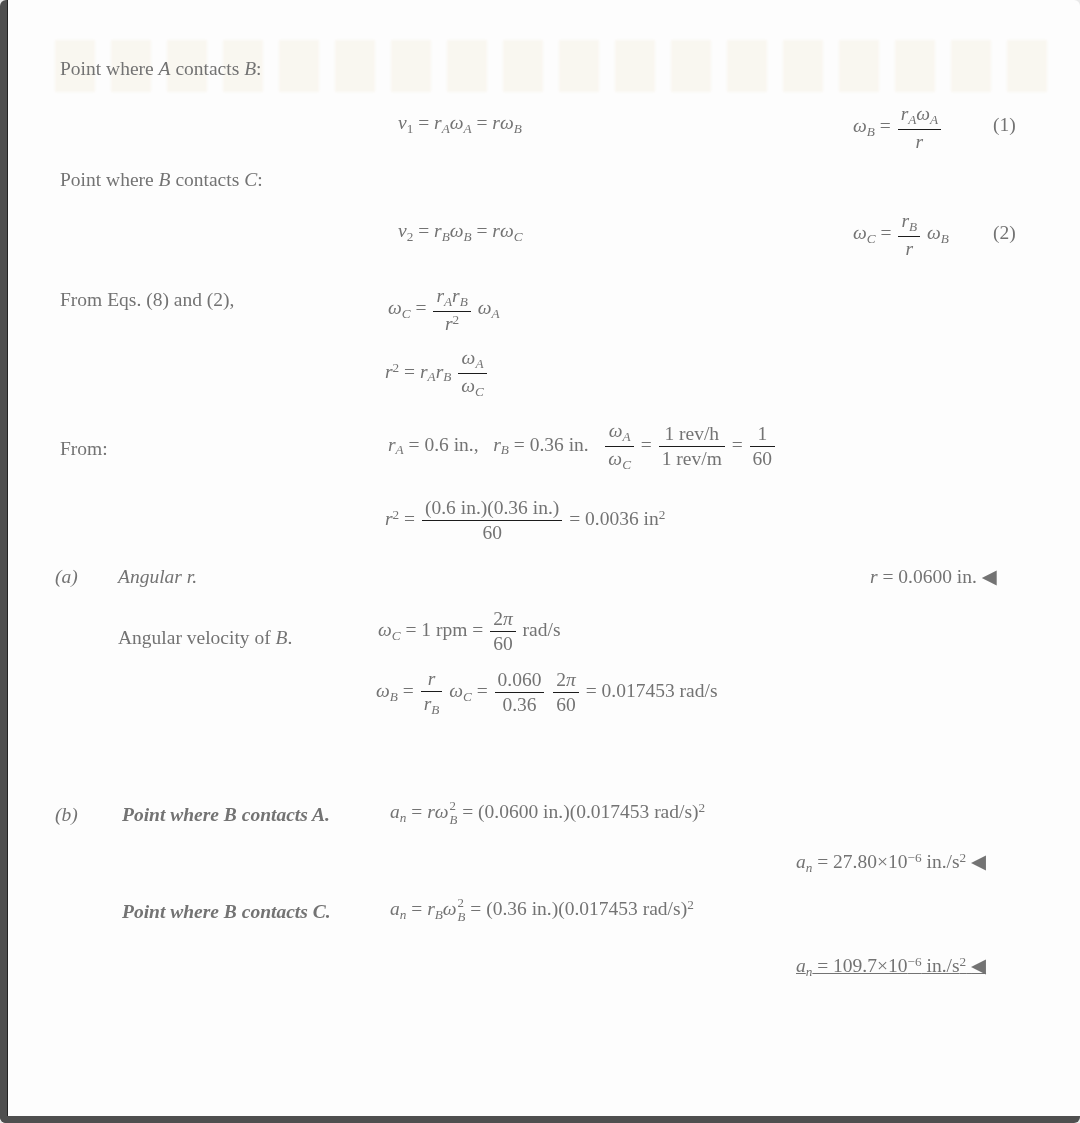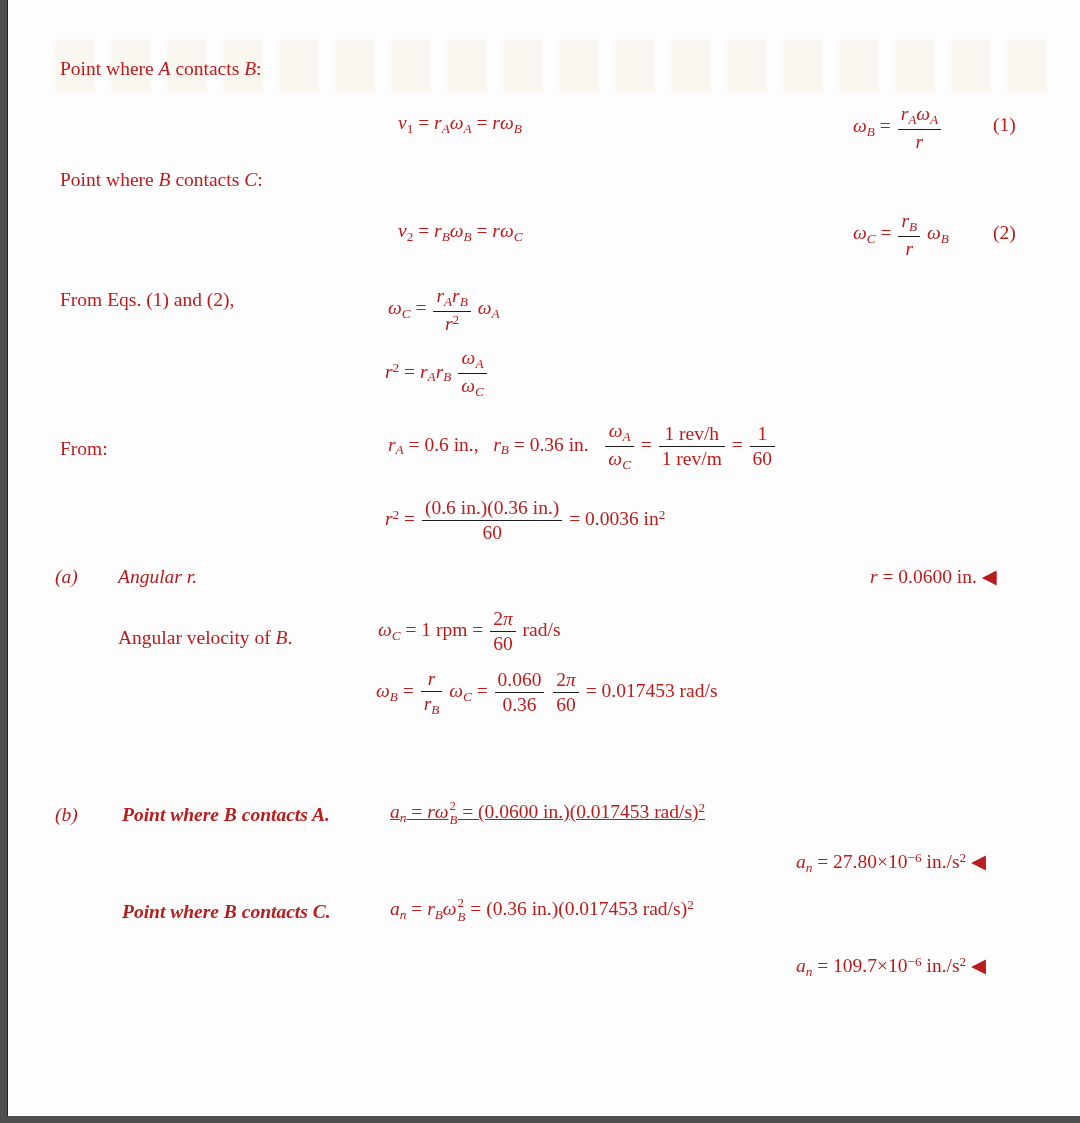--- a/index.html
+++ b/index.html
@@ -3,21 +3,22 @@
 <meta charset="utf-8">
 <style>
   html, body { margin: 0; padding: 0; background: #e9e9e9; }
   .page {
     position: relative;
     width: 1080px;
     height: 1123px;
     background: #fdfdfd;
     overflow: hidden;
     font-family: "Liberation Serif", serif;
-    color: #b91c1c;
+    color: #737373;
+    border-radius: 6px;
   }
   .edge-left {
     position: absolute; left: 0; top: 0;
     width: 7px; height: 100%;
     background: #4f4f4f;
     border-right: 1px solid #232323;
   }
   .edge-bottom {
     position: absolute; left: 0; bottom: 0;
     width: 100%; height: 7px;
@@ -84,37 +85,37 @@
   <div class="line" style="left:60px;  top:57px;"><span>Point where </span><span class="tk-i">A</span><span> contacts </span><span class="tk-i">B</span><span>:</span></div>
   <div class="line" style="left:398px; top:111px;"><span class="tk-i">v</span><span class="tk-sub">1</span><span> = </span><span class="tk-i">r</span><span class="tk-isub">A</span><span class="tk-i">ω</span><span class="tk-isub">A</span><span> = </span><span class="tk-i">r</span><span class="tk-i">ω</span><span class="tk-isub">B</span></div>
   <div class="line" style="left:853px; top:103px;"><span class="tk-i">ω</span><span class="tk-isub">B</span><span> = </span><span class="frac"><span class="num"><span class="tk-i">r</span><span class="tk-isub">A</span><span class="tk-i">ω</span><span class="tk-isub">A</span></span><span class="den"><span class="tk-i">r</span></span></span></div>
   <div class="line" style="left:993px; top:113px;"><span>(1)</span></div>
 
   <div class="line" style="left:60px;  top:168px;"><span>Point where </span><span class="tk-i">B</span><span> contacts </span><span class="tk-i">C</span><span>:</span></div>
   <div class="line" style="left:398px; top:219px;"><span class="tk-i">v</span><span class="tk-sub">2</span><span> = </span><span class="tk-i">r</span><span class="tk-isub">B</span><span class="tk-i">ω</span><span class="tk-isub">B</span><span> = </span><span class="tk-i">r</span><span class="tk-i">ω</span><span class="tk-isub">C</span></div>
   <div class="line" style="left:853px; top:210px;"><span class="tk-i">ω</span><span class="tk-isub">C</span><span> = </span><span class="frac"><span class="num"><span class="tk-i">r</span><span class="tk-isub">B</span></span><span class="den"><span class="tk-i">r</span></span></span><span> </span><span class="tk-i">ω</span><span class="tk-isub">B</span></div>
   <div class="line" style="left:993px; top:221px;"><span>(2)</span></div>
 
-  <div class="line" style="left:60px;  top:288px;"><span>From Eqs. (1) and (2),</span></div>
+  <div class="line" style="left:60px;  top:288px;"><span>From Eqs. (8) and (2),</span></div>
   <div class="line" style="left:388px; top:285px;"><span class="tk-i">ω</span><span class="tk-isub">C</span><span> = </span><span class="frac"><span class="num"><span class="tk-i">r</span><span class="tk-isub">A</span><span class="tk-i">r</span><span class="tk-isub">B</span></span><span class="den"><span class="tk-i">r</span><span class="tk-sup">2</span></span></span><span> </span><span class="tk-i">ω</span><span class="tk-isub">A</span></div>
   <div class="line" style="left:385px; top:347px;"><span class="tk-i">r</span><span class="tk-sup">2</span><span> = </span><span class="tk-i">r</span><span class="tk-isub">A</span><span class="tk-i">r</span><span class="tk-isub">B</span><span> </span><span class="frac"><span class="num"><span class="tk-i">ω</span><span class="tk-isub">A</span></span><span class="den"><span class="tk-i">ω</span><span class="tk-isub">C</span></span></span></div>
 
   <div class="line" style="left:60px;  top:437px;"><span>From:</span></div>
   <div class="line" style="left:388px; top:420px;"><span class="tk-i">r</span><span class="tk-isub">A</span><span> = 0.6 in.,   </span><span class="tk-i">r</span><span class="tk-isub">B</span><span> = 0.36 in.   </span><span class="frac"><span class="num"><span class="tk-i">ω</span><span class="tk-isub">A</span></span><span class="den"><span class="tk-i">ω</span><span class="tk-isub">C</span></span></span><span> = </span><span class="frac"><span class="num"><span>1 rev/h</span></span><span class="den"><span>1 rev/m</span></span></span><span> = </span><span class="frac"><span class="num"><span>1</span></span><span class="den"><span>60</span></span></span></div>
   <div class="line" style="left:385px; top:497px;"><span class="tk-i">r</span><span class="tk-sup">2</span><span> = </span><span class="frac"><span class="num"><span>(0.6 in.)(0.36 in.)</span></span><span class="den"><span>60</span></span></span><span> = 0.0036 in</span><span class="tk-sup">2</span></div>
 
   <div class="line" style="left:55px;  top:565px;"><span class="tk-i">(a)</span></div>
   <div class="line" style="left:118px; top:565px;"><span class="tk-i">Angular r.</span></div>
   <div class="line" style="left:870px; top:565px;"><span class="tk-i">r</span><span> = 0.0600 in. </span><span>◀</span></div>
 
   <div class="line" style="left:118px; top:626px;"><span>Angular velocity of </span><span class="tk-i">B</span><span>.</span></div>
   <div class="line" style="left:378px; top:608px;"><span class="tk-i">ω</span><span class="tk-isub">C</span><span> = 1 rpm = </span><span class="frac"><span class="num"><span>2</span><span class="tk-i">π</span></span><span class="den"><span>60</span></span></span><span> rad/s</span></div>
   <div class="line" style="left:376px; top:668px;"><span class="tk-i">ω</span><span class="tk-isub">B</span><span> = </span><span class="frac"><span class="num"><span class="tk-i">r</span></span><span class="den"><span class="tk-i">r</span><span class="tk-isub">B</span></span></span><span> </span><span class="tk-i">ω</span><span class="tk-isub">C</span><span> = </span><span class="frac"><span class="num"><span>0.060</span></span><span class="den"><span>0.36</span></span></span><span> </span><span class="frac"><span class="num"><span>2</span><span class="tk-i">π</span></span><span class="den"><span>60</span></span></span><span> = 0.017453 rad/s</span></div>
 
   <div class="line" style="left:55px;  top:803px;"><span class="tk-i">(b)</span></div>
   <div class="line" style="left:122px; top:803px;text-align:center;"><span class="tk-bi">Point where B contacts A.</span></div>
-  <div class="line" style="left:390px; top:800px;text-decoration:underline;"><span class="tk-i">a</span><span class="tk-isub">n</span><span> = </span><span class="tk-i">r</span><span class="tk-i">ω</span><span class="stack"><span class="s-sup">2</span><span class="s-sub">B</span></span><span> = (0.0600 in.)(0.017453 rad/s)</span><span class="tk-sup">2</span></div>
+  <div class="line" style="left:390px; top:800px;"><span class="tk-i">a</span><span class="tk-isub">n</span><span> = </span><span class="tk-i">r</span><span class="tk-i">ω</span><span class="stack"><span class="s-sup">2</span><span class="s-sub">B</span></span><span> = (0.0600 in.)(0.017453 rad/s)</span><span class="tk-sup">2</span></div>
   <div class="line" style="left:796px; top:850px;"><span class="tk-i">a</span><span class="tk-isub">n</span><span> = 27.80</span><span>×</span><span>10</span><span class="tk-sup">−6</span><span> in./s</span><span class="tk-sup">2</span><span> </span><span>◀</span></div>
 
   <div class="line" style="left:122px; top:900px;text-align:right;"><span class="tk-bi">Point where B contacts C.</span></div>
   <div class="line" style="left:390px; top:897px;"><span class="tk-i">a</span><span class="tk-isub">n</span><span> = </span><span class="tk-i">r</span><span class="tk-isub">B</span><span class="tk-i">ω</span><span class="stack"><span class="s-sup">2</span><span class="s-sub">B</span></span><span> = (0.36 in.)(0.017453 rad/s)</span><span class="tk-sup">2</span></div>
-  <div class="line" style="left:796px; top:954px;"><span class="tk-i">a</span><span class="tk-isub">n</span><span> = 109.7</span><span>×</span><span>10</span><span class="tk-sup">−6</span><span> in./s</span><span class="tk-sup">2</span><span> </span><span>◀</span></div>
+  <div class="line" style="left:796px; top:954px;text-decoration:underline;"><span class="tk-i">a</span><span class="tk-isub">n</span><span> = 109.7</span><span>×</span><span>10</span><span class="tk-sup">−6</span><span> in./s</span><span class="tk-sup">2</span><span> </span><span>◀</span></div>
 </div>
 
 </body></html>

